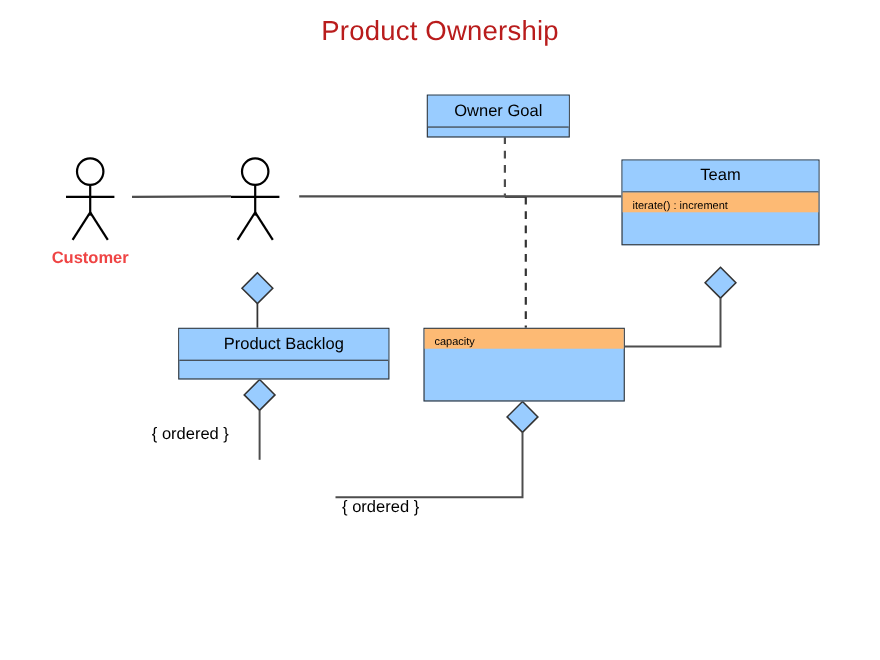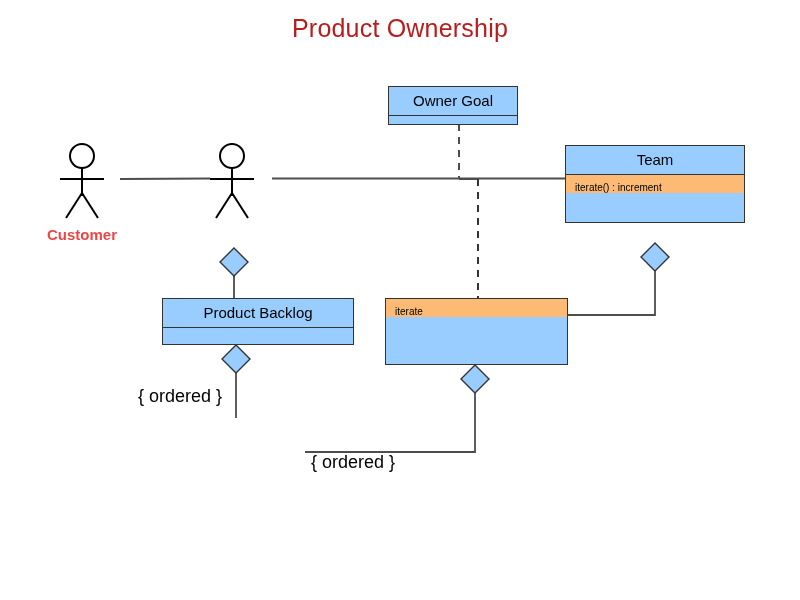--- a/index.html
+++ b/index.html
@@ -75,21 +75,21 @@
     position: absolute;
     text-align: center;
     font-size: 15px;
     font-family: "Liberation Sans", sans-serif;
     color: #ef4444;
     white-space: nowrap;
     font-weight: bold;
   }
   .constraint-label {
     position: absolute;
-    font-size: 18px;
+    font-size: 15px;
     font-family: "Liberation Sans", sans-serif;
     color: #000000;
     white-space: nowrap;
   }
 </style>
 </head>
 <body>
 
 <div id="canvas">
 
@@ -146,21 +146,21 @@
     <div class="box-title">Team</div>
     <div class="box-compartment">iterate() : increment</div>
   </div>
 
   <div class="uml-box" style="left:138px; top:298px; width:192px; height:47px;margin-left:24px;">
     <div class="box-title">Product Backlog</div>
     <div class="box-compartment empty"></div>
   </div>
 
   <div class="uml-box" style="left:385px; top:298px; width:183px; height:67px;">
-    <div class="box-compartment">iterate</div>
+    <div class="box-compartment">capacity</div>
   </div>
 
 
   <div class="constraint-label" style="left:138px; top:386px;">{ ordered }</div>
 
   <div class="constraint-label" style="left:311px; top:452px;">{ ordered }</div>
 
 </div>
 
 </body></html>

